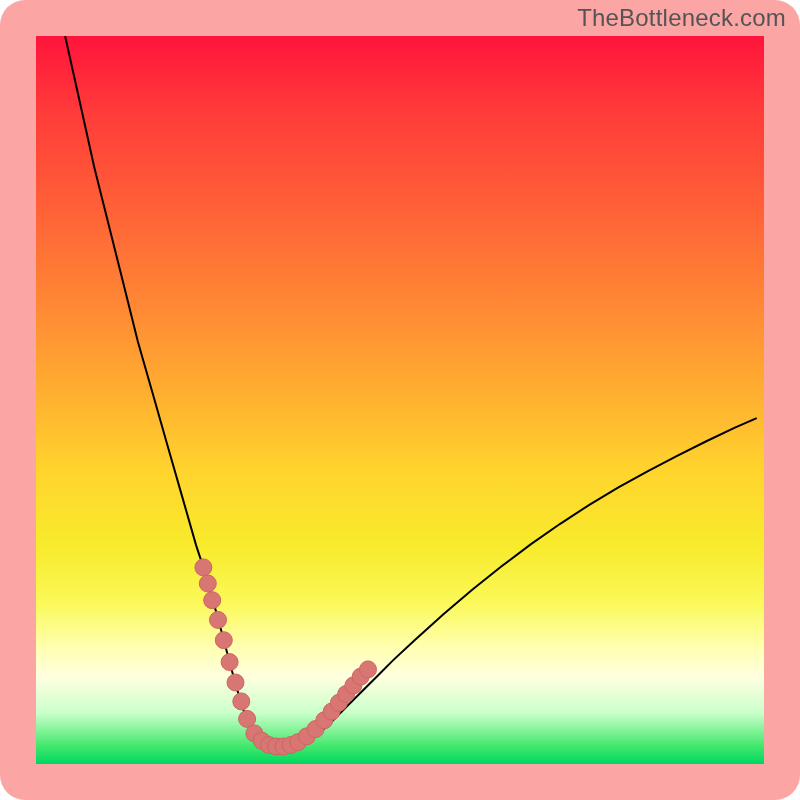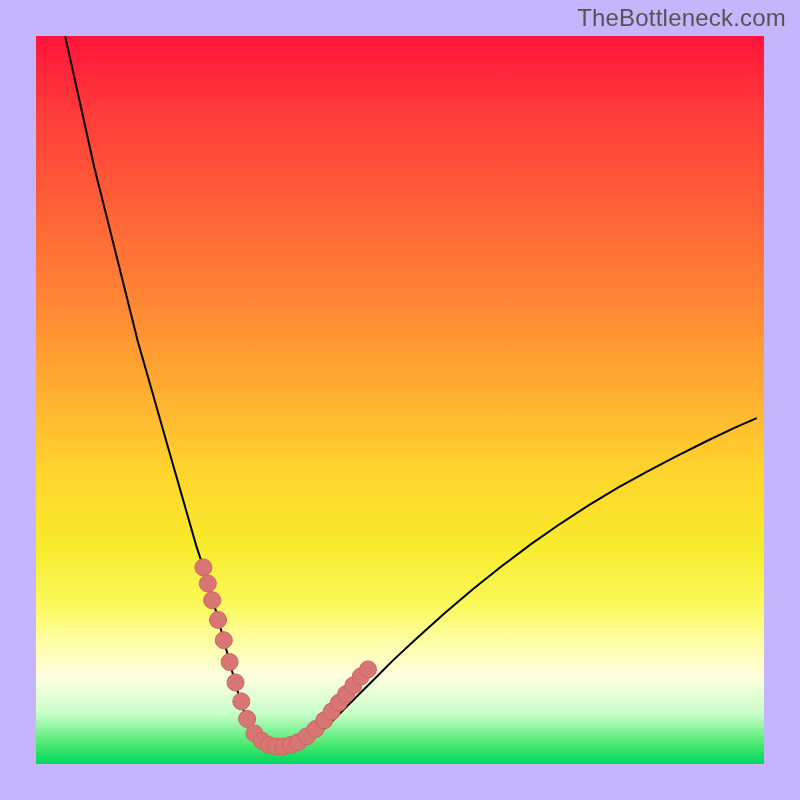--- a/index.html
+++ b/index.html
@@ -1,21 +1,22 @@
 <!DOCTYPE html>
 <html><head>
   <meta charset="utf-8">
   <style>
     * { margin: 0; padding: 0; box-sizing: border-box; }
     body { width: 800px; height: 800px; overflow: hidden; font-family: Arial, sans-serif; }
     .outer-frame {
       width: 800px;
       height: 800px;
-      background: #c4b5fd;
+      background: #fca5a5;
       position: relative;
+      border-radius: 25px;
     }
     .watermark {
       position: absolute;
       top: 4px;
       right: 14px;
       color: #545454;
       font-size: 24px;
       font-weight: 500;
       z-index: 10;
       letter-spacing: 0.2px;

